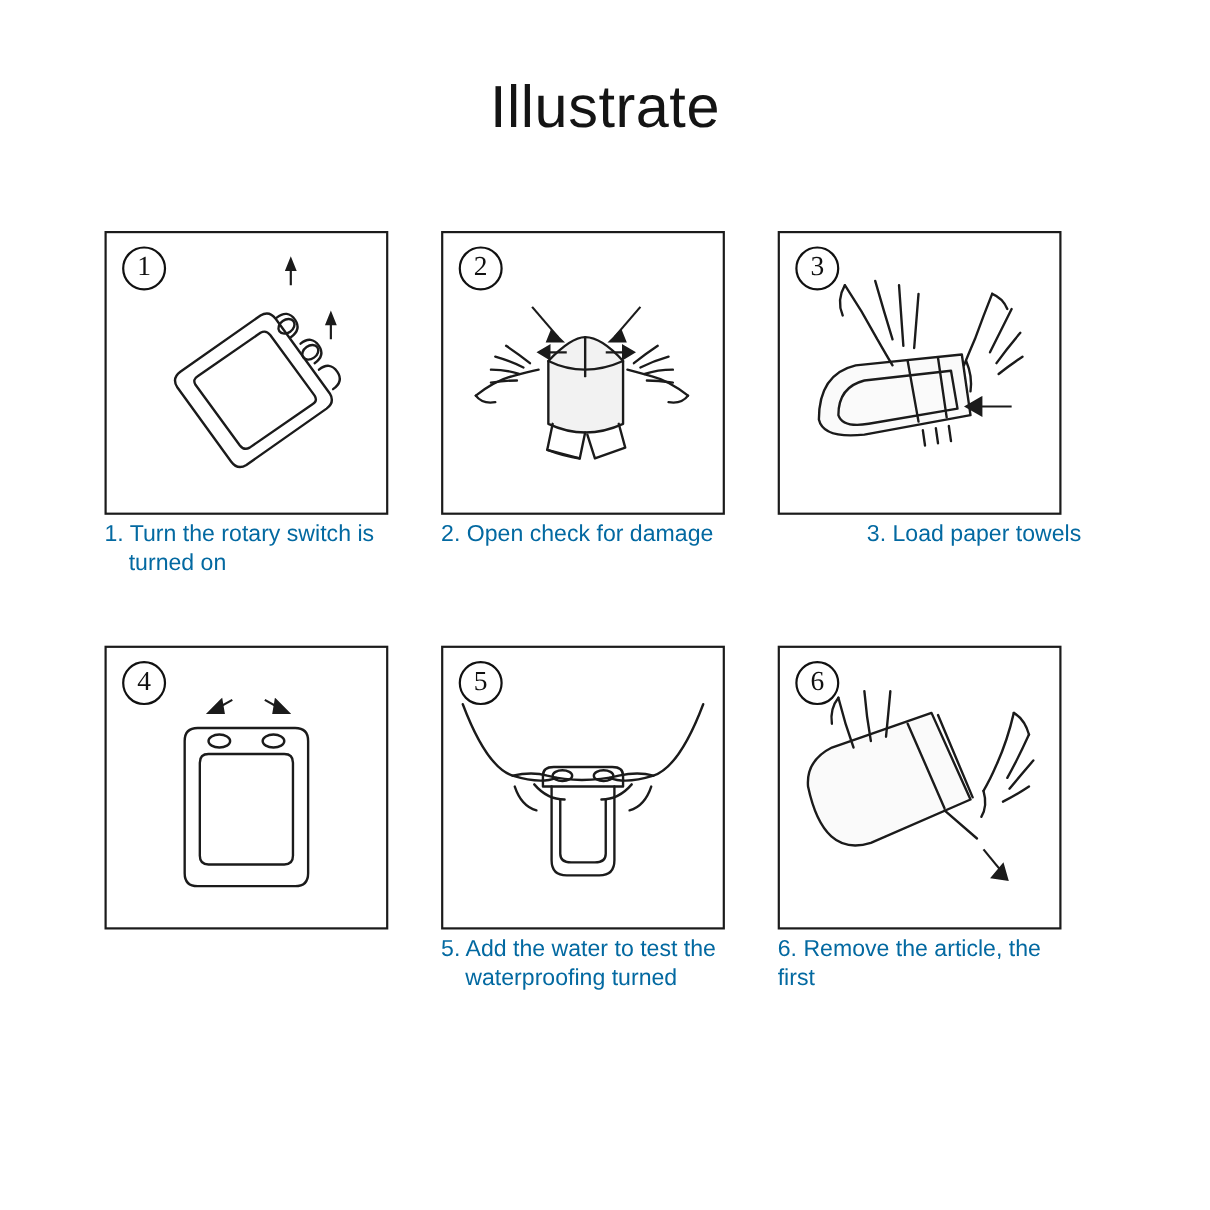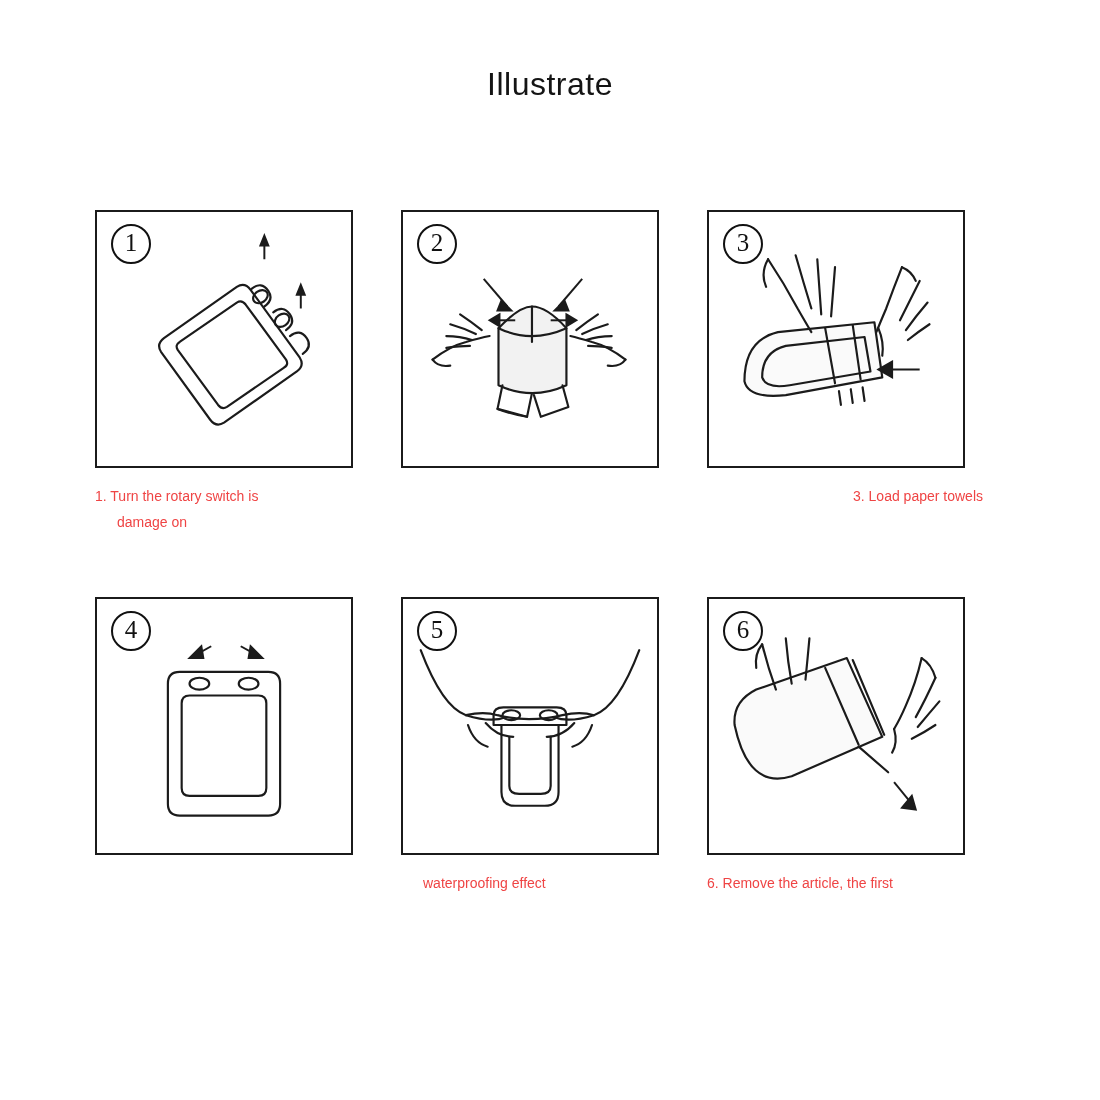--- a/index.html
+++ b/index.html
@@ -19,21 +19,21 @@
     width: 1100px;
     height: 1100px;
     box-sizing: border-box;
   }
   .title {
     position: absolute;
     top: 66px;
     left: 0;
     width: 1100px;
     text-align: center;
-    font-size: 32px;
+    font-size: 54px;
     font-weight: 400;
     letter-spacing: 0.5px;
     color: #141414;
   }
   .grid {
     position: absolute;
     top: 210px;
     left: 95px;
     width: 920px;
     display: flex;
@@ -66,24 +66,24 @@
     font-family: "Liberation Serif", serif;
     color: #111;
     background: #fff;
   }
   .art {
     position: absolute;
     inset: 0;
   }
   .caption {
     width: 276px;
-    margin-top: 15px;
-    font-size: 14px;
+    margin-top: 5px;
+    font-size: 21px;
     line-height: 26px;
-    color: #ef4444;
+    color: #0369a1;
   }
   .cap-c { text-align: right; }
   .cap-l { text-align: left; }
   .cap-indent { display: block; }
 </style>
 </head>
 <body>
 
 <div class="page">
 
@@ -107,21 +107,21 @@
           <g fill="#1b1b1b" stroke="#1b1b1b" stroke-width="2">
             <path d="M170 48 L170 30"></path>
             <path d="M166 34 L170 24 L174 34 Z"></path>
             <path d="M207 98 L207 80"></path>
             <path d="M203 84 L207 74 L211 84 Z"></path>
           </g>
         </svg>
       </div>
       <div class="caption cap-l">
         <span class="cap-line">1. Turn the rotary switch is</span>
-        <span class="cap-indent" style="padding-left:22px">damage on</span>
+        <span class="cap-indent" style="padding-left:22px">turned on</span>
       </div>
     </div>
 
     <div class="cell">
       <div class="frame">
         <div class="badge">2</div>
         <svg class="art" viewBox="0 0 258 258">
           <g fill="none" stroke="#1b1b1b" stroke-width="2.2" stroke-linejoin="round" stroke-linecap="round">
             <path d="M97 118 Q118 96 131 96 Q146 96 166 118 L166 176 Q131 192 97 176 Z" fill="#f2f2f2"></path>
             <path d="M97 118 Q130 134 166 118"></path>
@@ -147,20 +147,21 @@
               <path d="M98 104 L88 110 L98 116 Z"></path>
             <path d="M172 110 L150 110"></path>
               <path d="M166 104 L176 110 L166 116 Z"></path>
             <path d="M82 68 L106 96"></path>
               <path d="M100 90 L110 100 L96 100 Z"></path>
             <path d="M182 68 L158 96"></path>
               <path d="M164 90 L154 100 L168 100 Z"></path>
           </g>
         </svg>
       </div>
+      <div class="caption cap-l">2. Open check for damage</div>
     </div>
 
     <div class="cell">
       <div class="frame">
         <div class="badge">3</div>
         <svg class="art" viewBox="0 0 258 258">
           <g fill="none" stroke="#1b1b1b" stroke-width="2.2" stroke-linejoin="round" stroke-linecap="round">
             <path d="M36 172 Q36 130 70 122 L168 112 L176 168 L78 186 Q40 190 36 172 Z" fill="#fafafa"></path>
             <path d="M54 168 Q54 142 78 136 L158 127 L164 162 L82 176 Q58 180 54 168 Z"></path>
             <path d="M118 118 L128 174"></path>
@@ -223,21 +224,22 @@
             <path d="M192 128 Q186 146 172 150"></path>
             <path d="M92 118 Q92 110 102 110 L156 110 Q166 110 166 118 L166 128 L92 128 Z"></path>
             <ellipse cx="110" cy="118" rx="9" ry="5"></ellipse>
             <ellipse cx="148" cy="118" rx="9" ry="5"></ellipse>
             <path d="M100 128 L100 196 Q100 210 114 210 L144 210 Q158 210 158 196 L158 128"></path>
             <path d="M108 140 L108 190 Q108 198 118 198 L140 198 Q150 198 150 190 L150 140"></path>
           </g>
         </svg>
       </div>
       <div class="caption cap-l">
-        <span class="cap-indent" style="padding-left:22px">waterproofing effect</span>
+        <span>5. Add the water to test the</span>
+        <span class="cap-indent" style="padding-left:22px">waterproofing turned</span>
       </div>
     </div>
 
     <div class="cell">
       <div class="frame">
         <div class="badge">6</div>
         <svg class="art" viewBox="0 0 258 258">
           <g fill="none" stroke="#1b1b1b" stroke-width="2.2" stroke-linejoin="round" stroke-linecap="round">
             <path d="M26 128 Q24 104 48 92 L140 60 L176 140 L84 180 Q40 194 26 128 Z" fill="#fafafa"></path>
             <path d="M118 70 L152 148"></path>

